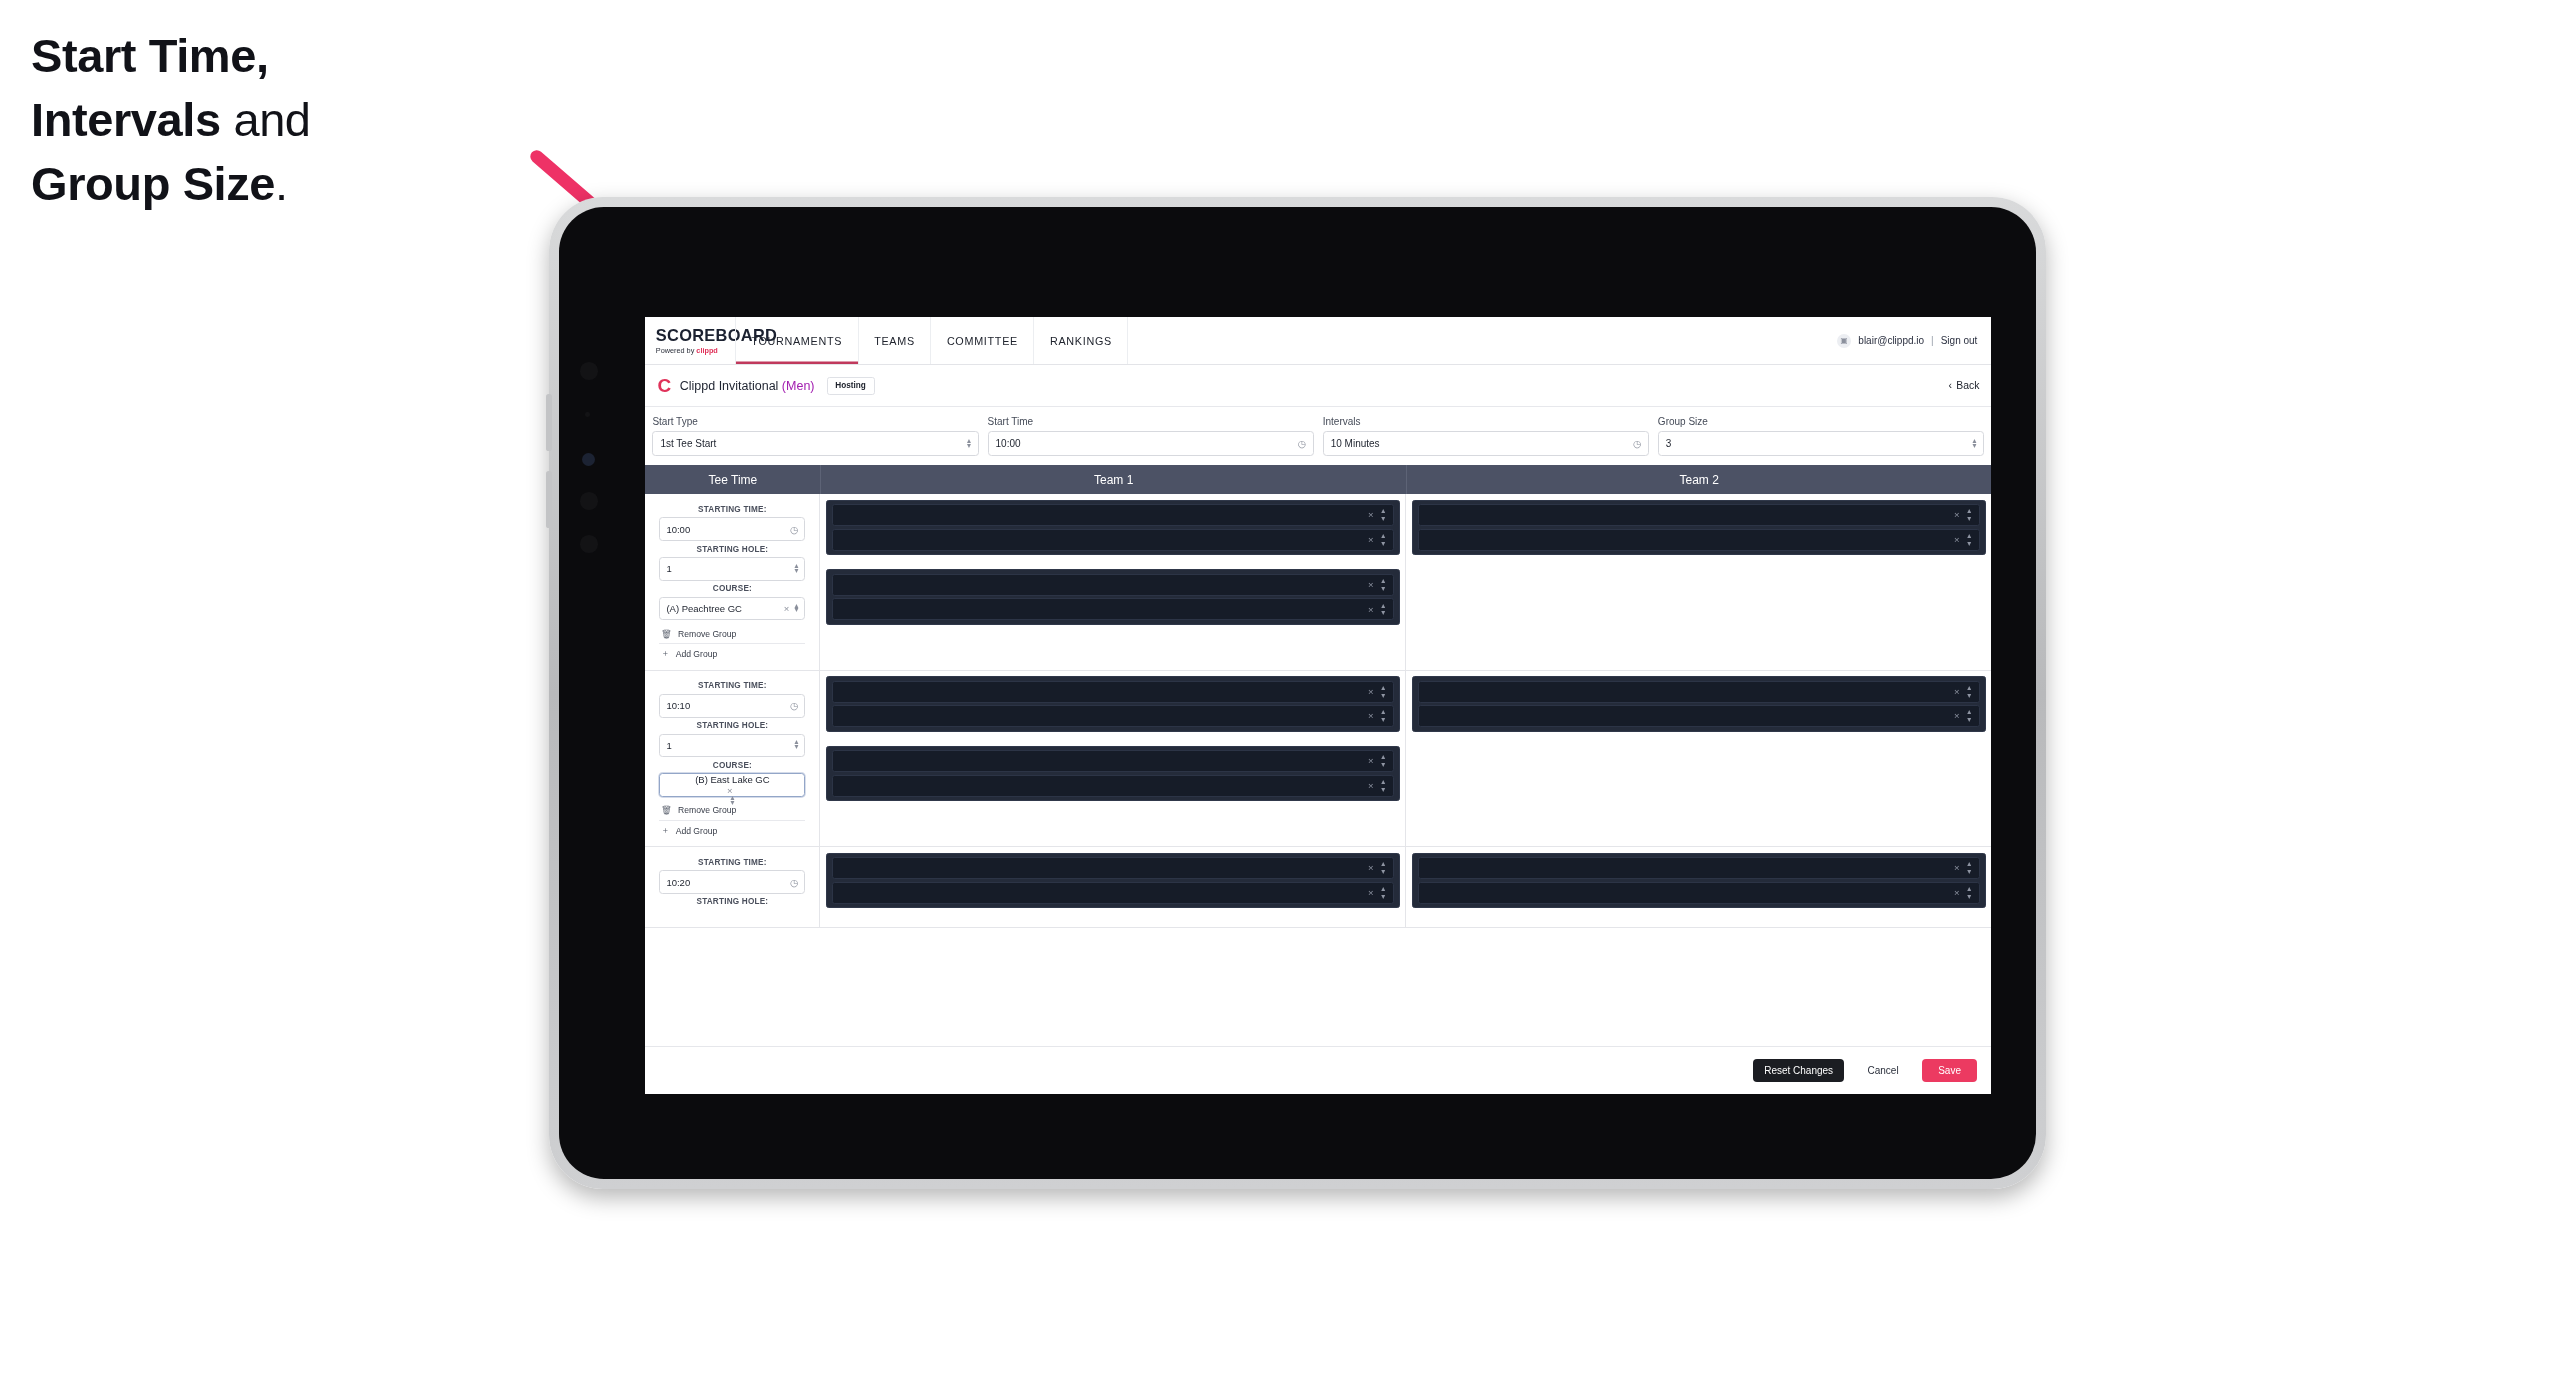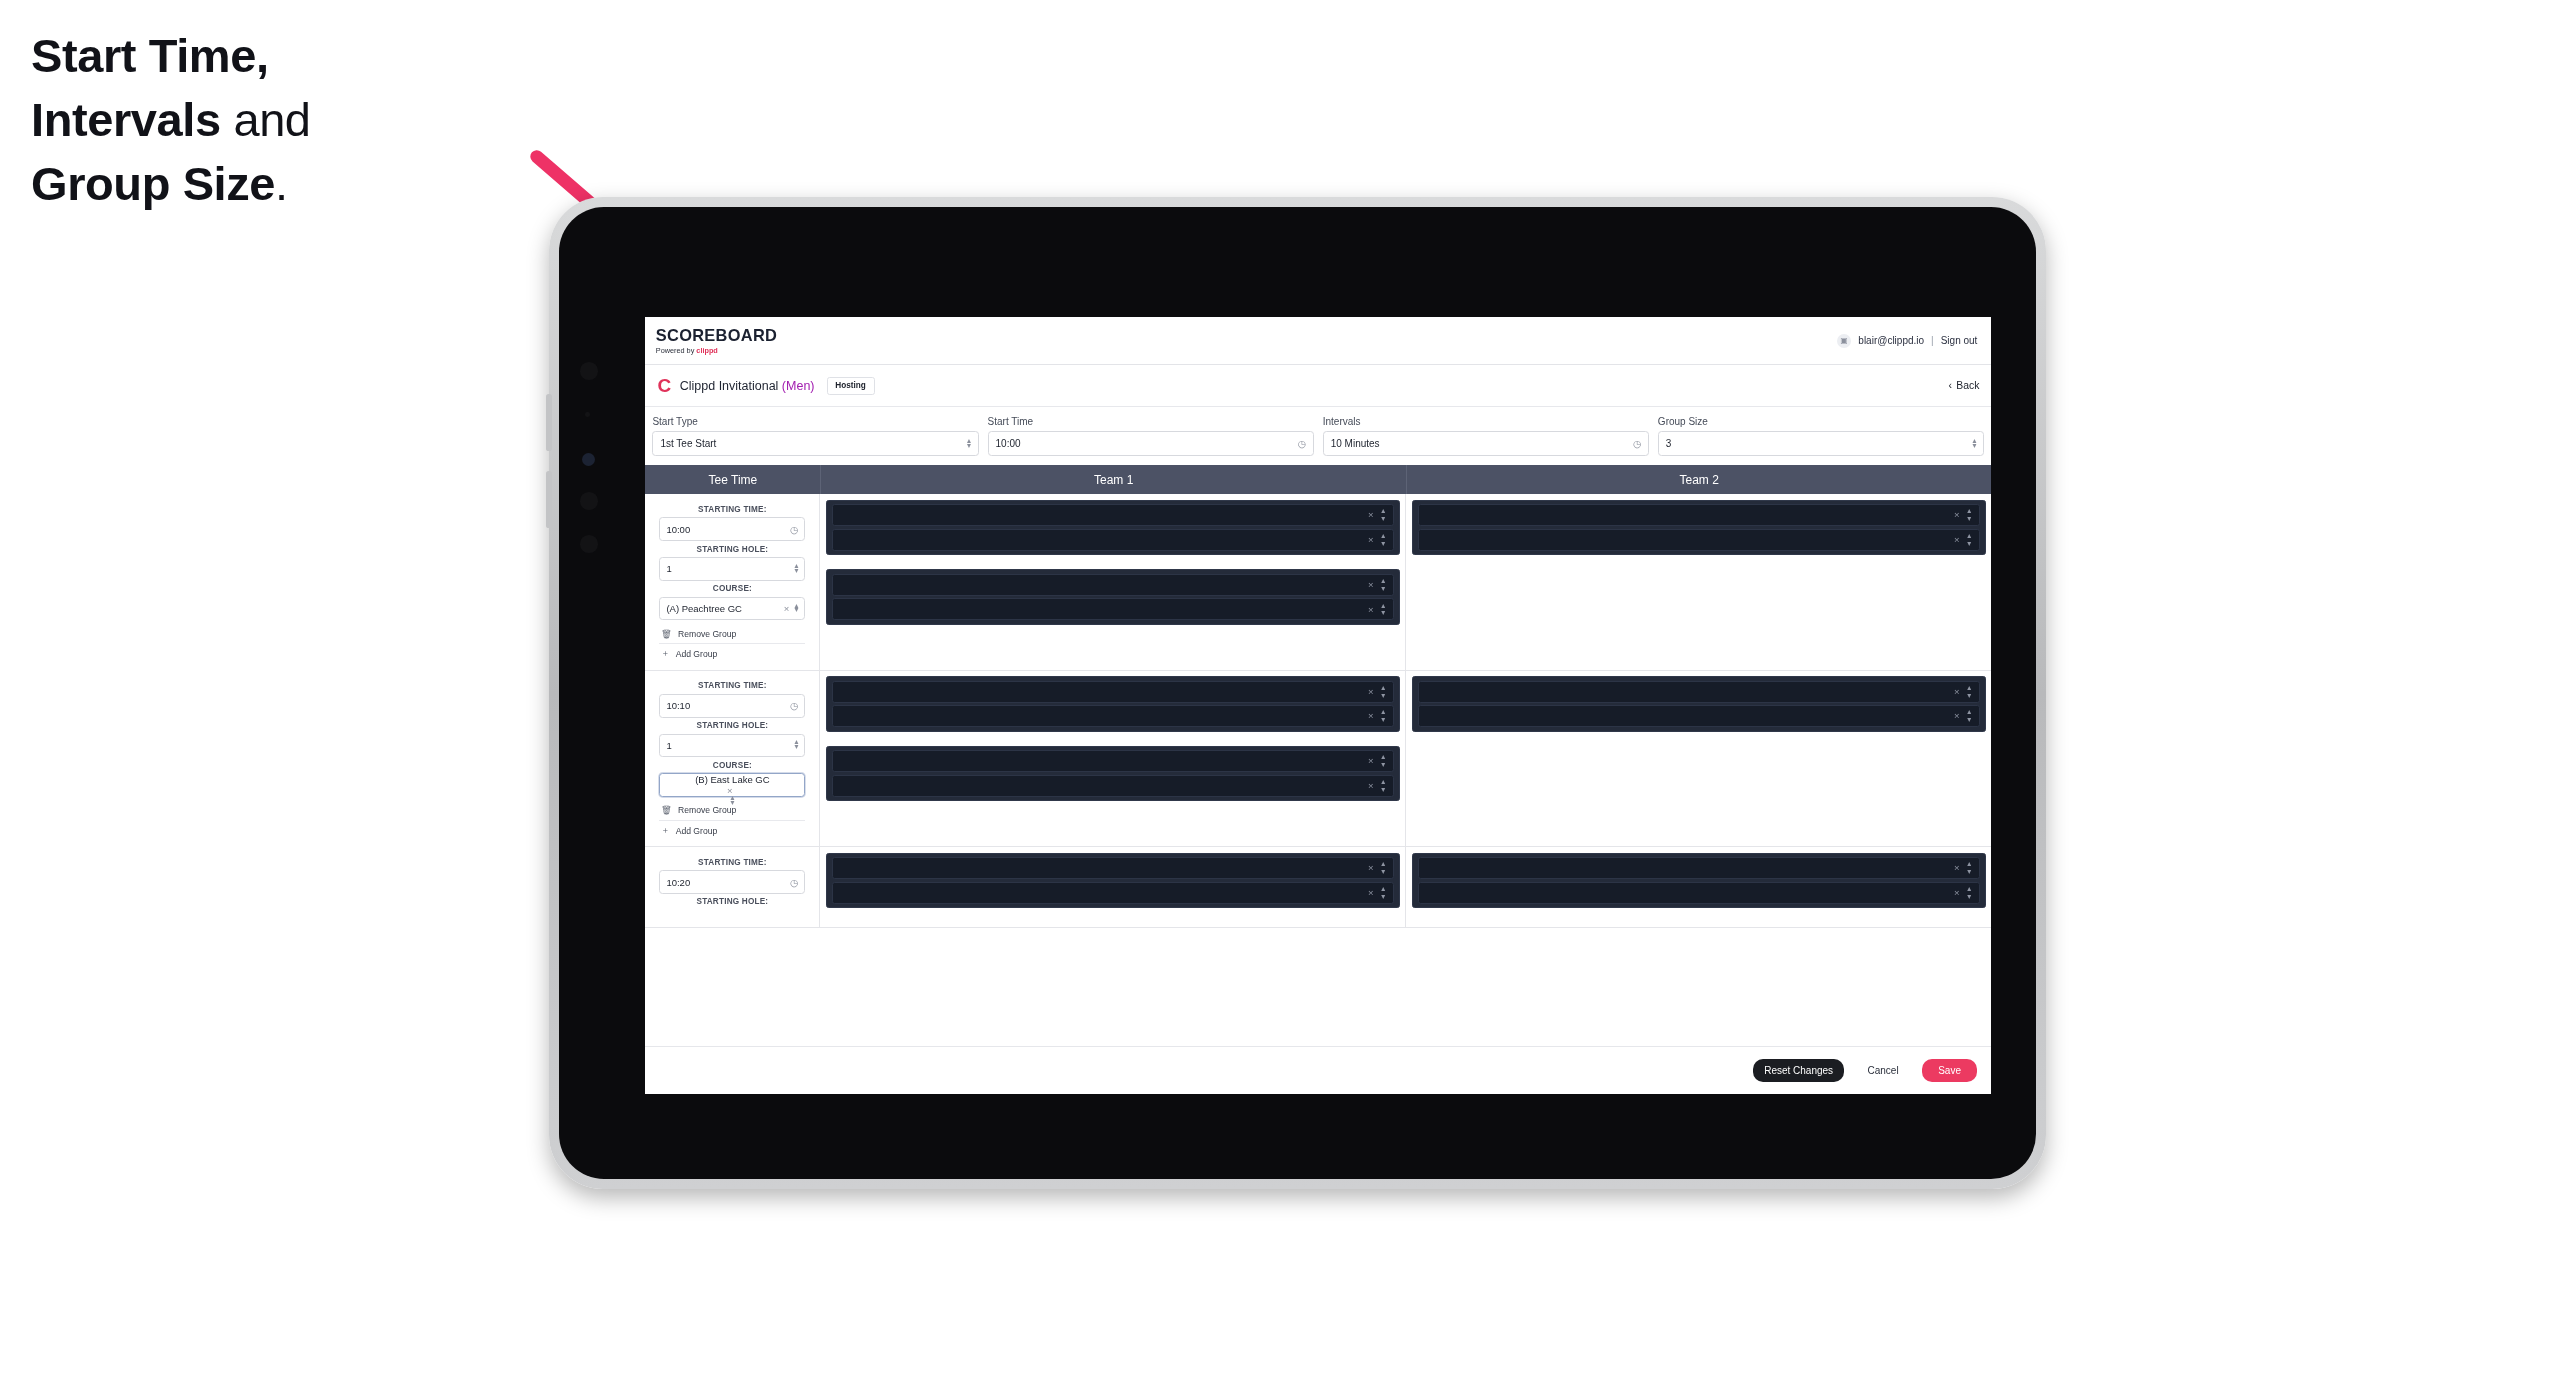--- a/index.html
+++ b/index.html
@@ -118,21 +118,21 @@
   }
   .prow:last-child{margin-bottom:0;}
   .prow .x{color:#8f95a3;font-size:9.5px;line-height:1;cursor:pointer;}
   .prow .st{color:#8f95a3;font-size:7.8px;line-height:1;cursor:pointer;}
 
   
   #footer{
     height:47px;display:flex;align-items:center;justify-content:flex-end;
     gap:12px;padding-right:14px;border-top:0.9px solid #e6e7eb;background:#fff;flex:none;
   }
-  .btn{font-size:10px;border-radius:10px;padding:6px 11.2px;cursor:pointer;}
+  .btn{font-size:10px;border-radius:4px;padding:6px 11.2px;cursor:pointer;}
   .btn-dark{background:#1b1d22;color:#fff;}
   .btn-plain{color:#2a2f3b;background:transparent;}
   .btn-save{background:#ec3a61;color:#fff;padding:6px 16.4px;}
 
   .stepper{display:inline-flex;flex-direction:column;line-height:.62;font-size:7.8px;color:#8a8f9b;}
 </style>
 </head>
 <body>
 
 <div id="caption">
@@ -162,20 +162,26 @@
     <div class="cam-dot" style="left:21px;top:285px;width:17.3px;height:17.3px;"></div>
     <div class="cam-dot" style="left:21px;top:328px;width:17.3px;height:17.3px;"></div>
 
     <div id="app">
 
       <div id="topnav">
         <div id="logo">
           <div class="word">SCOREBOARD</div>
           <div class="sub"><span>Powered by </span><b>clippd</b></div>
         </div>
+        <div id="navtabs">
+          <div class="navtab active">TOURNAMENTS</div>
+          <div class="navtab">TEAMS</div>
+          <div class="navtab">COMMITTEE</div>
+          <div class="navtab">RANKINGS</div>
+        </div>
         <div id="navright">
           <div id="avatar">
               <span>▣</span>
             </div>
           <div>blair@clippd.io</div>
           <div class="sep">|</div>
           <div id="signout">Sign out</div>
         </div>
       </div>
 

